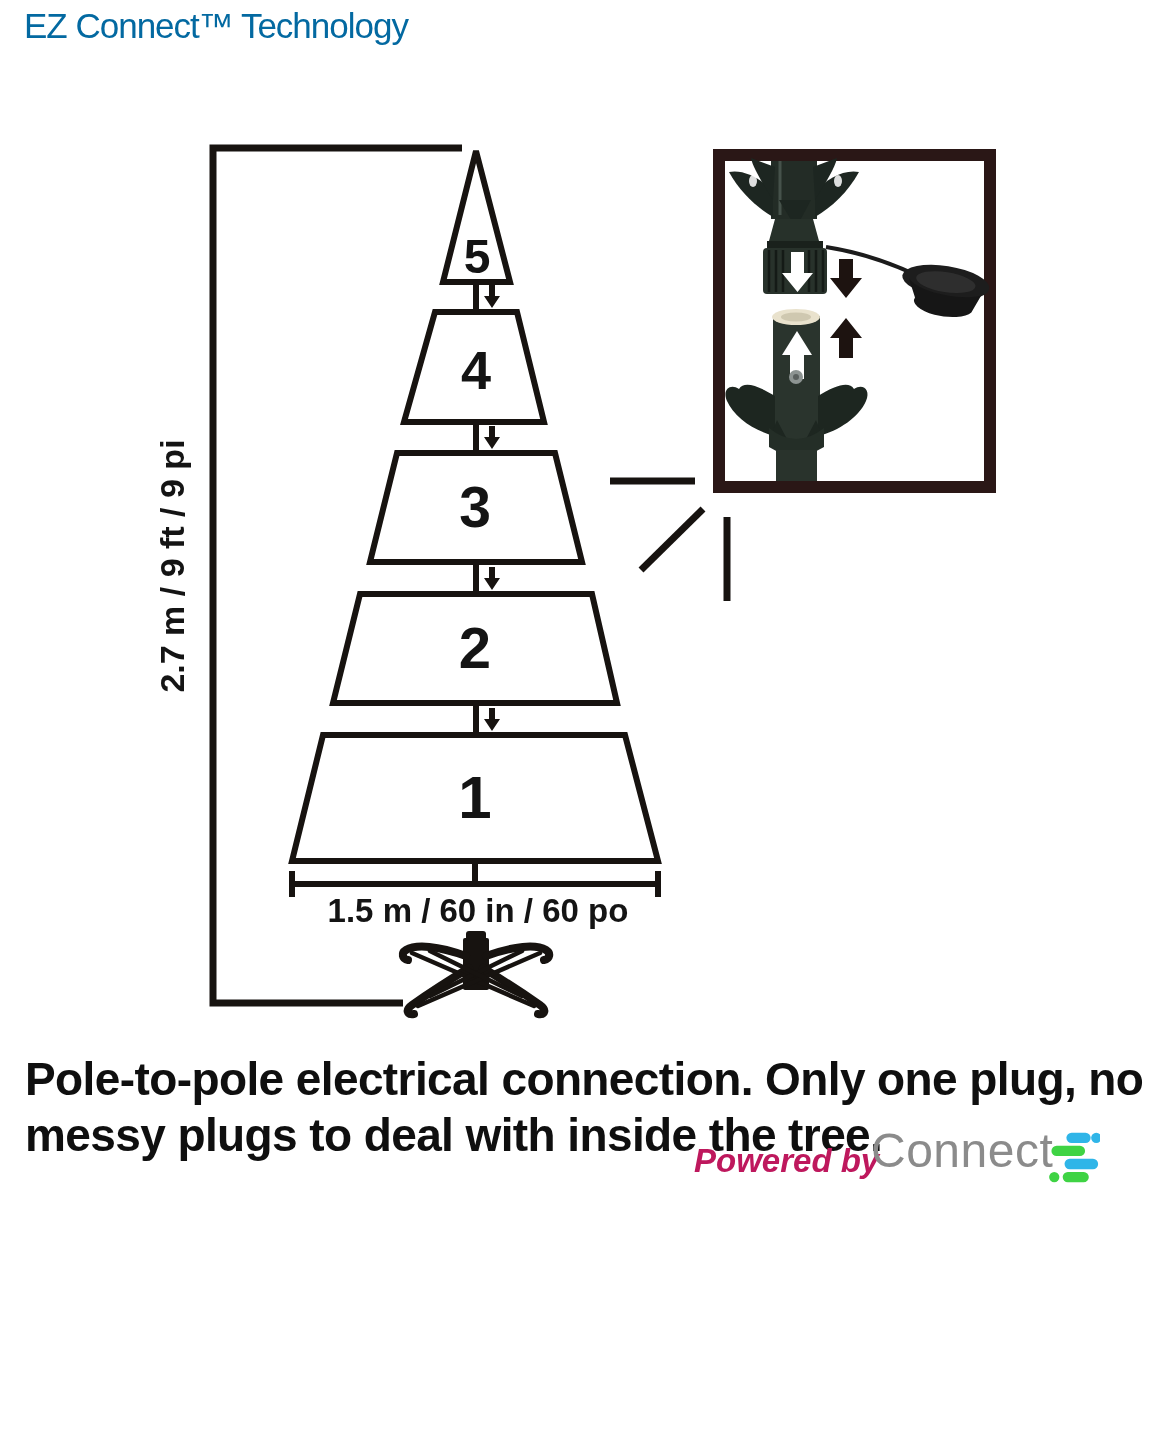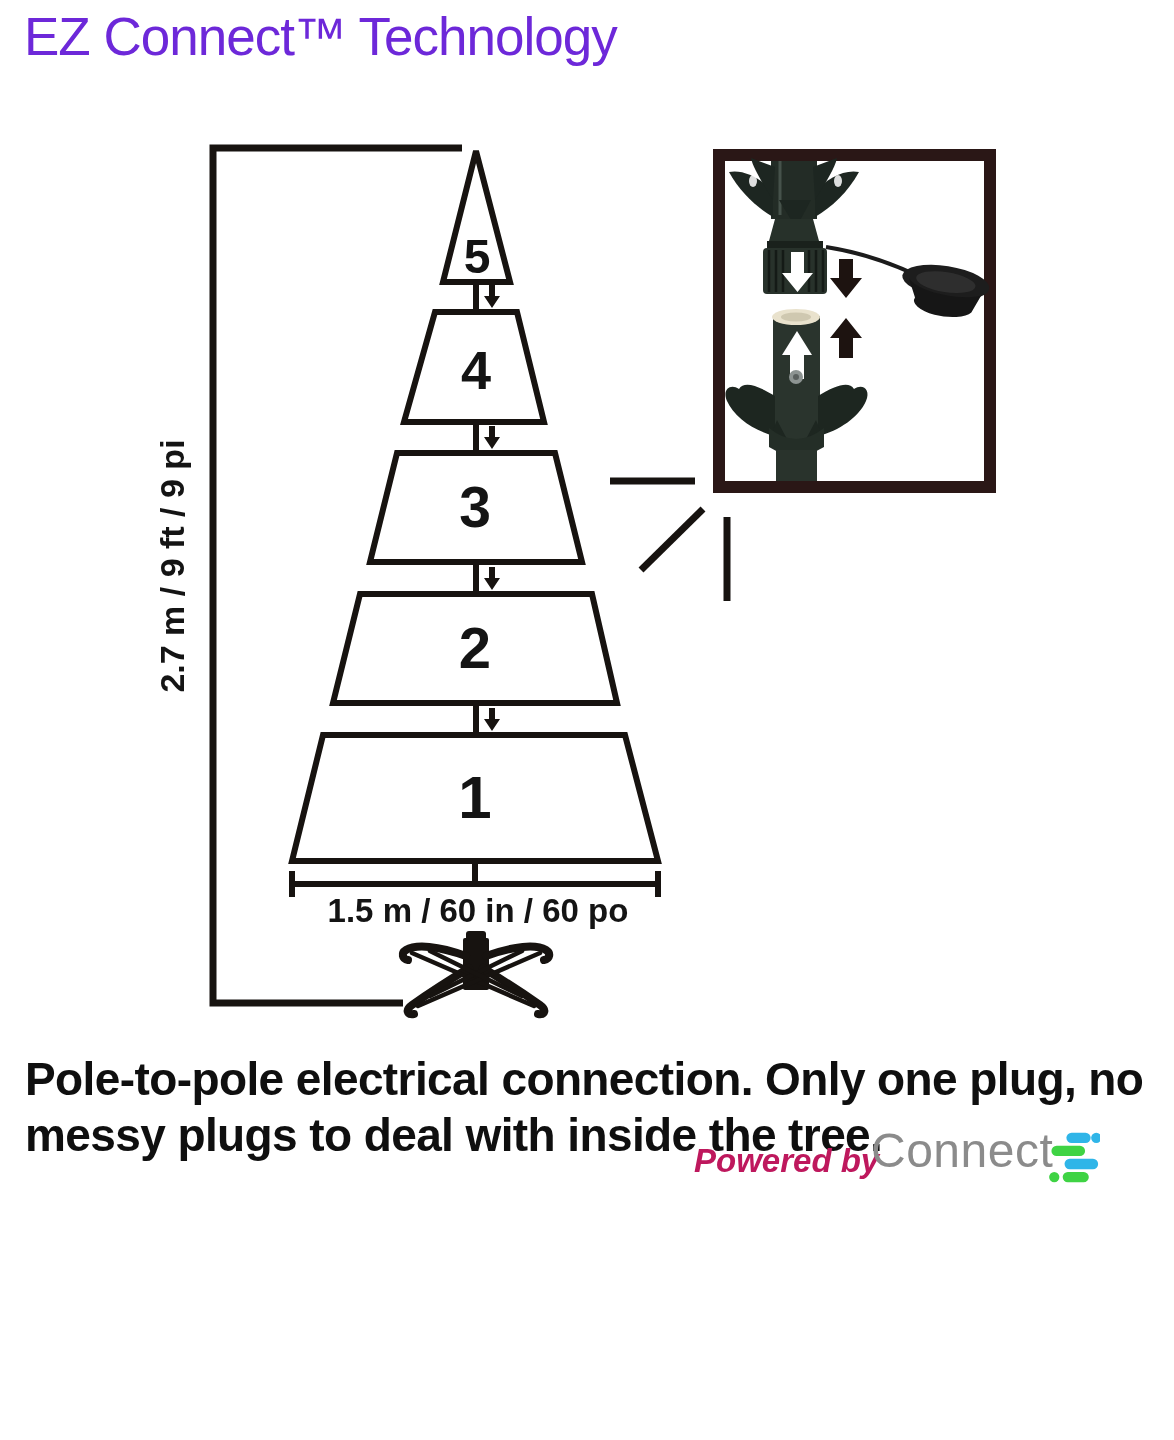--- a/index.html
+++ b/index.html
@@ -1,19 +1,19 @@
 <!DOCTYPE html>
 <html><head>
 <meta charset="utf-8">
 <style>
   html,body{margin:0;padding:0;background:#ffffff;}
   body{width:1174px;height:1440px;position:relative;font-family:"Liberation Sans",sans-serif;overflow:hidden;}
   .page-title{
     position:absolute;left:24px;top:6px;
-    font-size:53px;font-weight:400;color:#6d28d9;letter-spacing:-1px;white-space:nowrap;
+    font-size:35px;font-weight:400;color:#0369a1;letter-spacing:-1px;white-space:nowrap;
   }
   .diagram-svg{position:absolute;left:0;top:0;}
   .desc-line{position:absolute;left:25px;font-size:46px;color:#0f0f0f;letter-spacing:-0.6px;white-space:nowrap;font-weight:bold;}
   .desc-line-1{top:1052px;}
   .desc-line-2{top:1108px;}
   .powered-by{
     position:absolute;left:694px;top:1142px;
     font-size:33px;font-weight:700;font-style:italic;color:#be185d;white-space:nowrap;
   }
   .brand-wordmark{

